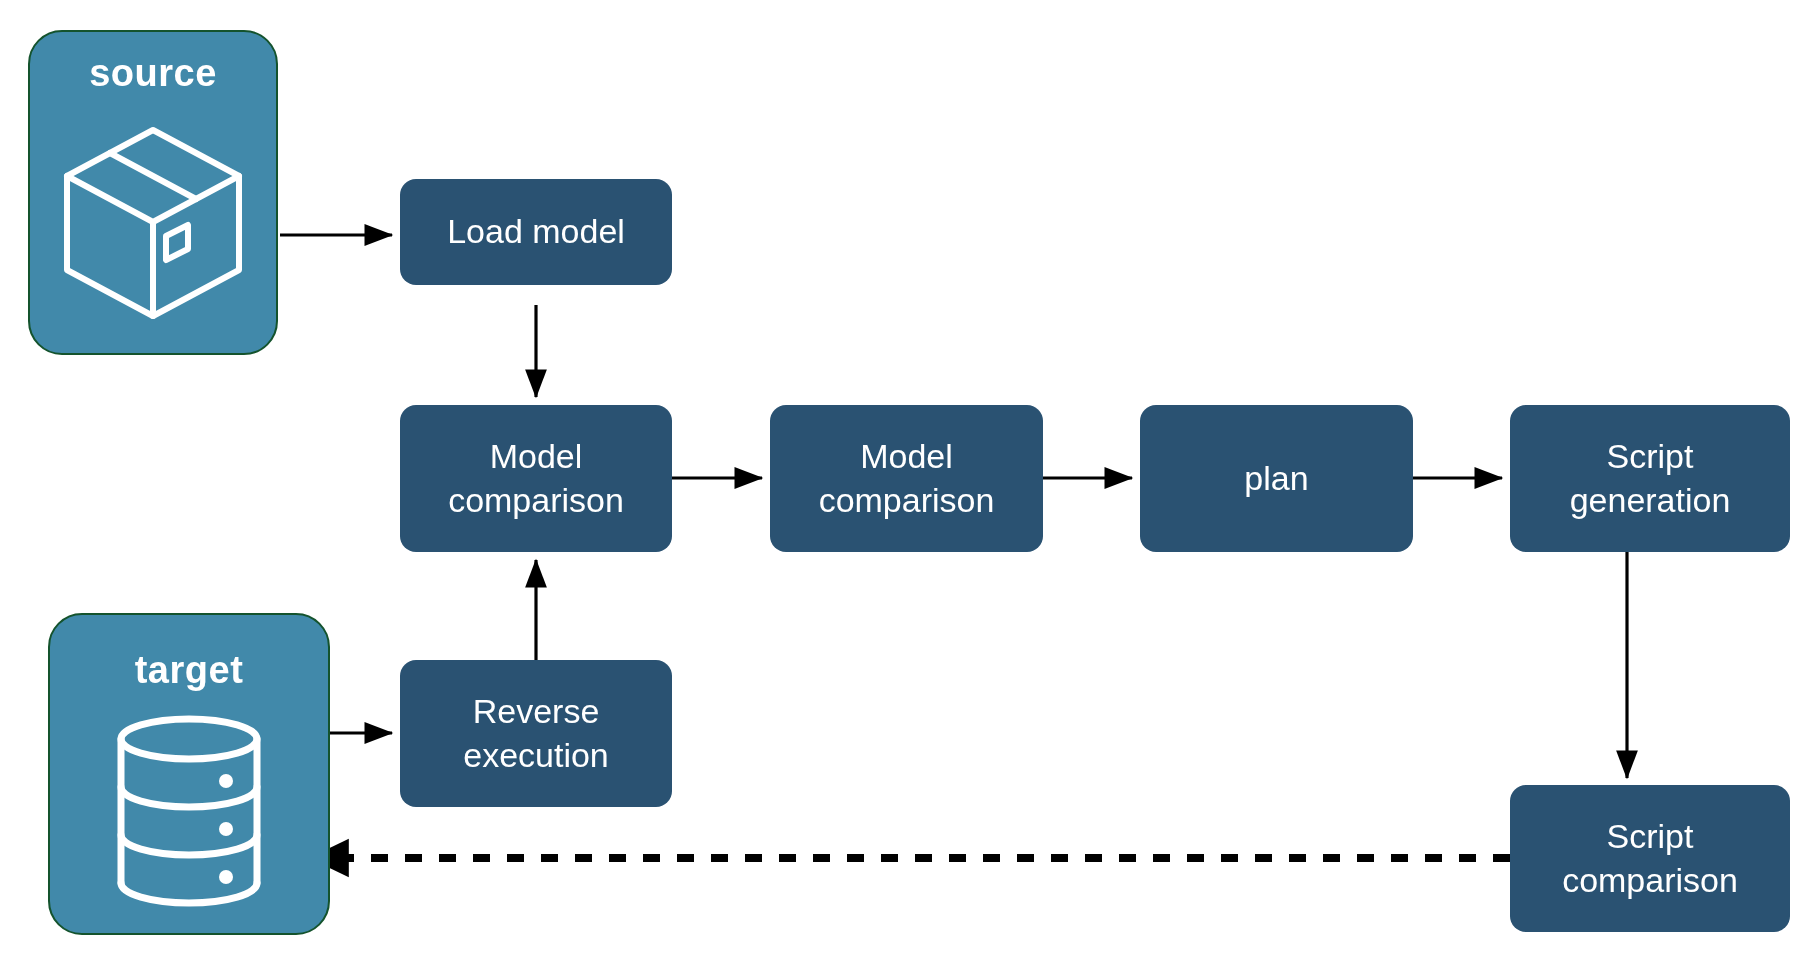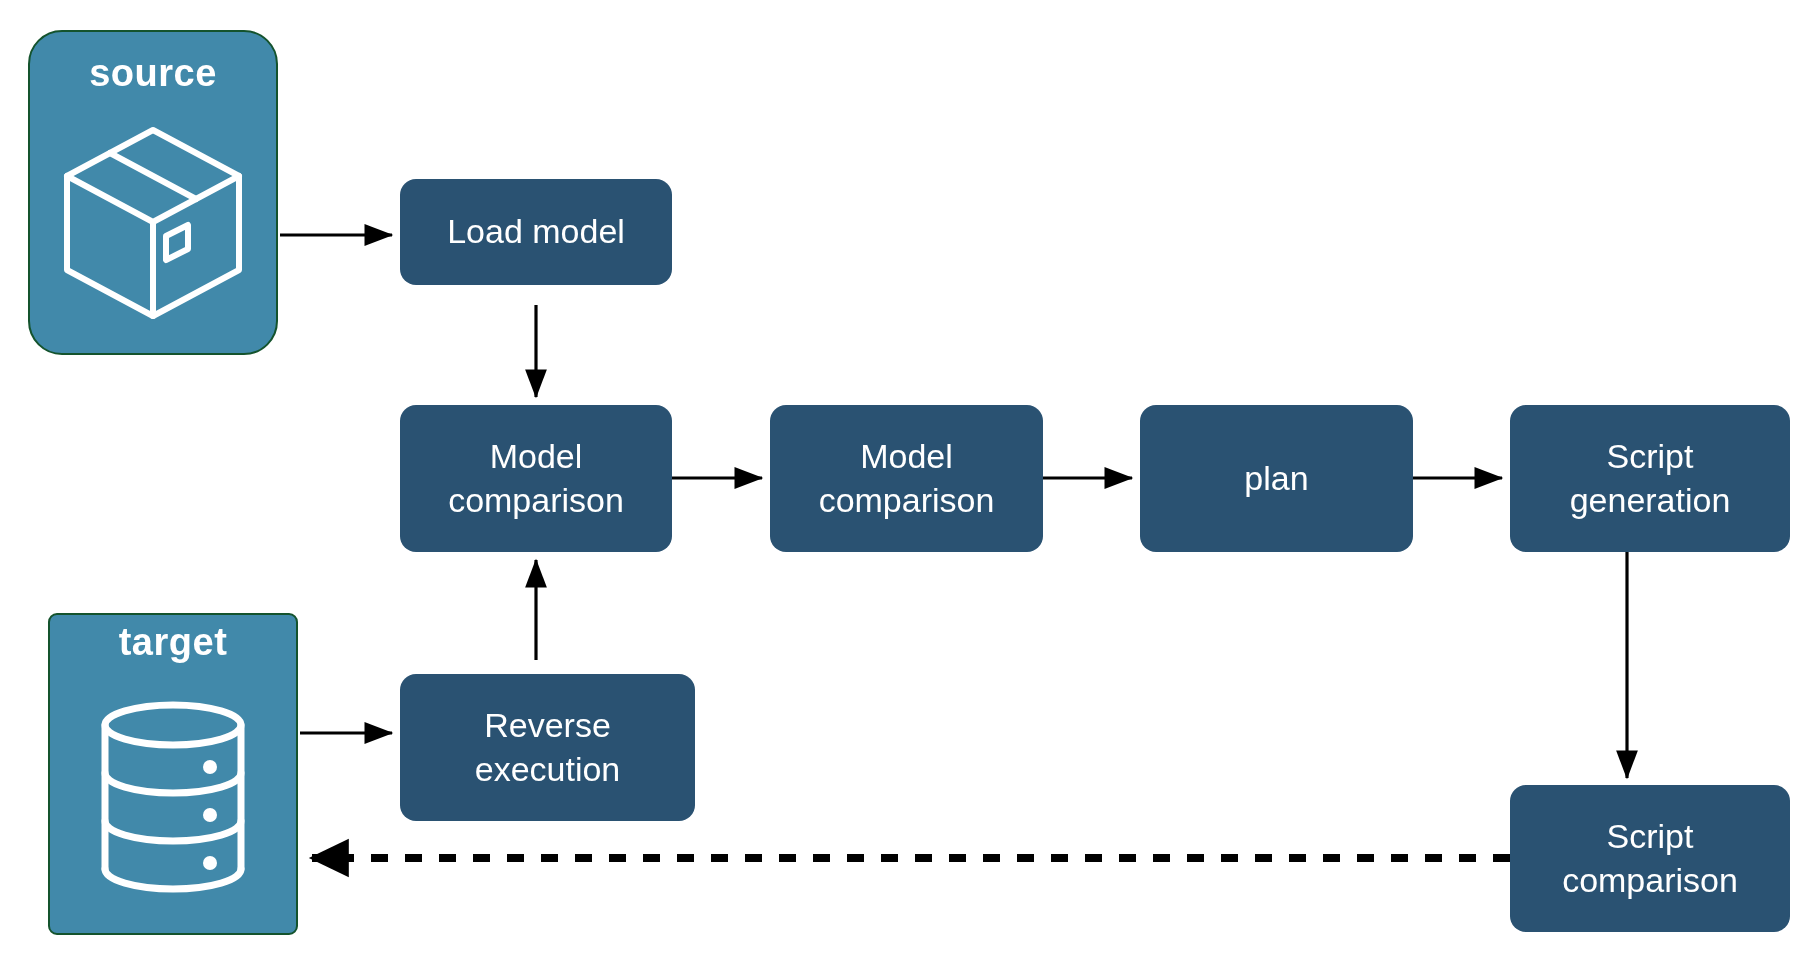--- a/index.html
+++ b/index.html
@@ -112,21 +112,21 @@
           <path d="M100 12 L186 58 L186 152 L100 198 L14 152 L14 58 Z"></path>
           <path d="M14 58 L100 104 L186 58"></path>
           <path d="M100 104 L100 198"></path>
           <path d="M57 35 L143 81"></path>
         </g>
         <path d="M113 118 L135 107 L135 131 L113 142 Z" fill="none" stroke="#ffffff" stroke-width="6" stroke-linejoin="round"></path>
       </svg>
     </div>
   </div>
 
-  <div class="endpoint" style="left:48px; top:613px; width:250px; height:322px; padding-top:8px;border-radius:9px;">
+  <div class="endpoint" style="left:48px; top:613px; width:282px; height:322px; padding-top:36px;">
     <div class="endpoint-label">target</div>
     <div class="endpoint-icon">
       <svg width="170" height="200" viewBox="0 0 170 200" aria-hidden="true">
         <g fill="none" stroke="#ffffff" stroke-width="7" stroke-linejoin="round" stroke-linecap="round">
           <ellipse cx="85" cy="28" rx="68" ry="20"></ellipse>
           <path d="M17 28 L17 172"></path>
           <path d="M153 28 L153 172"></path>
           <path d="M17 172 A68 20 0 0 0 153 172"></path>
           <path d="M17 76 A68 20 0 0 0 153 76"></path>
           <path d="M17 124 A68 20 0 0 0 153 124"></path>
@@ -164,21 +164,21 @@
     </div>
   </div>
 
   <div class="node" style="left:1510px; top:405px; width:280px; height:147px;">
     <div>
       <span>Script</span>
       <span>generation</span>
     </div>
   </div>
 
-  <div class="node" style="left:400px; top:660px; width:295px; height:147px;margin-top:14px;">
+  <div class="node" style="left:400px; top:660px; width:272px; height:147px;">
     <div>
       <span>Reverse</span>
       <span>execution</span>
     </div>
   </div>
 
   <div class="node" style="left:1510px; top:785px; width:280px; height:147px;">
     <div>
       <span>Script</span>
       <span>comparison</span>

